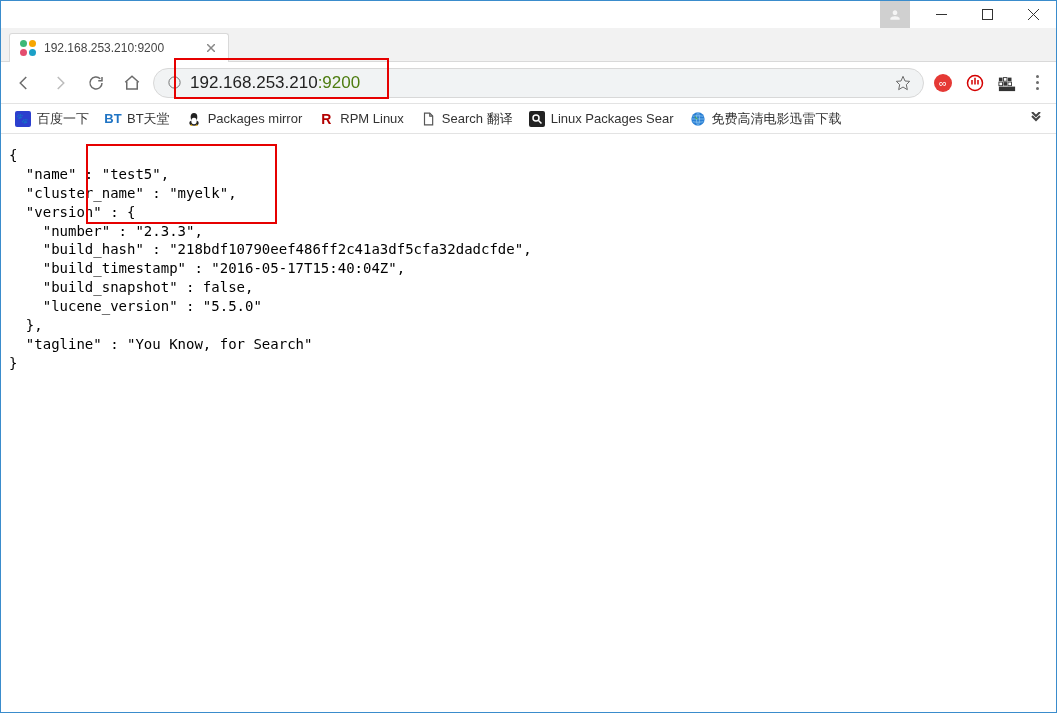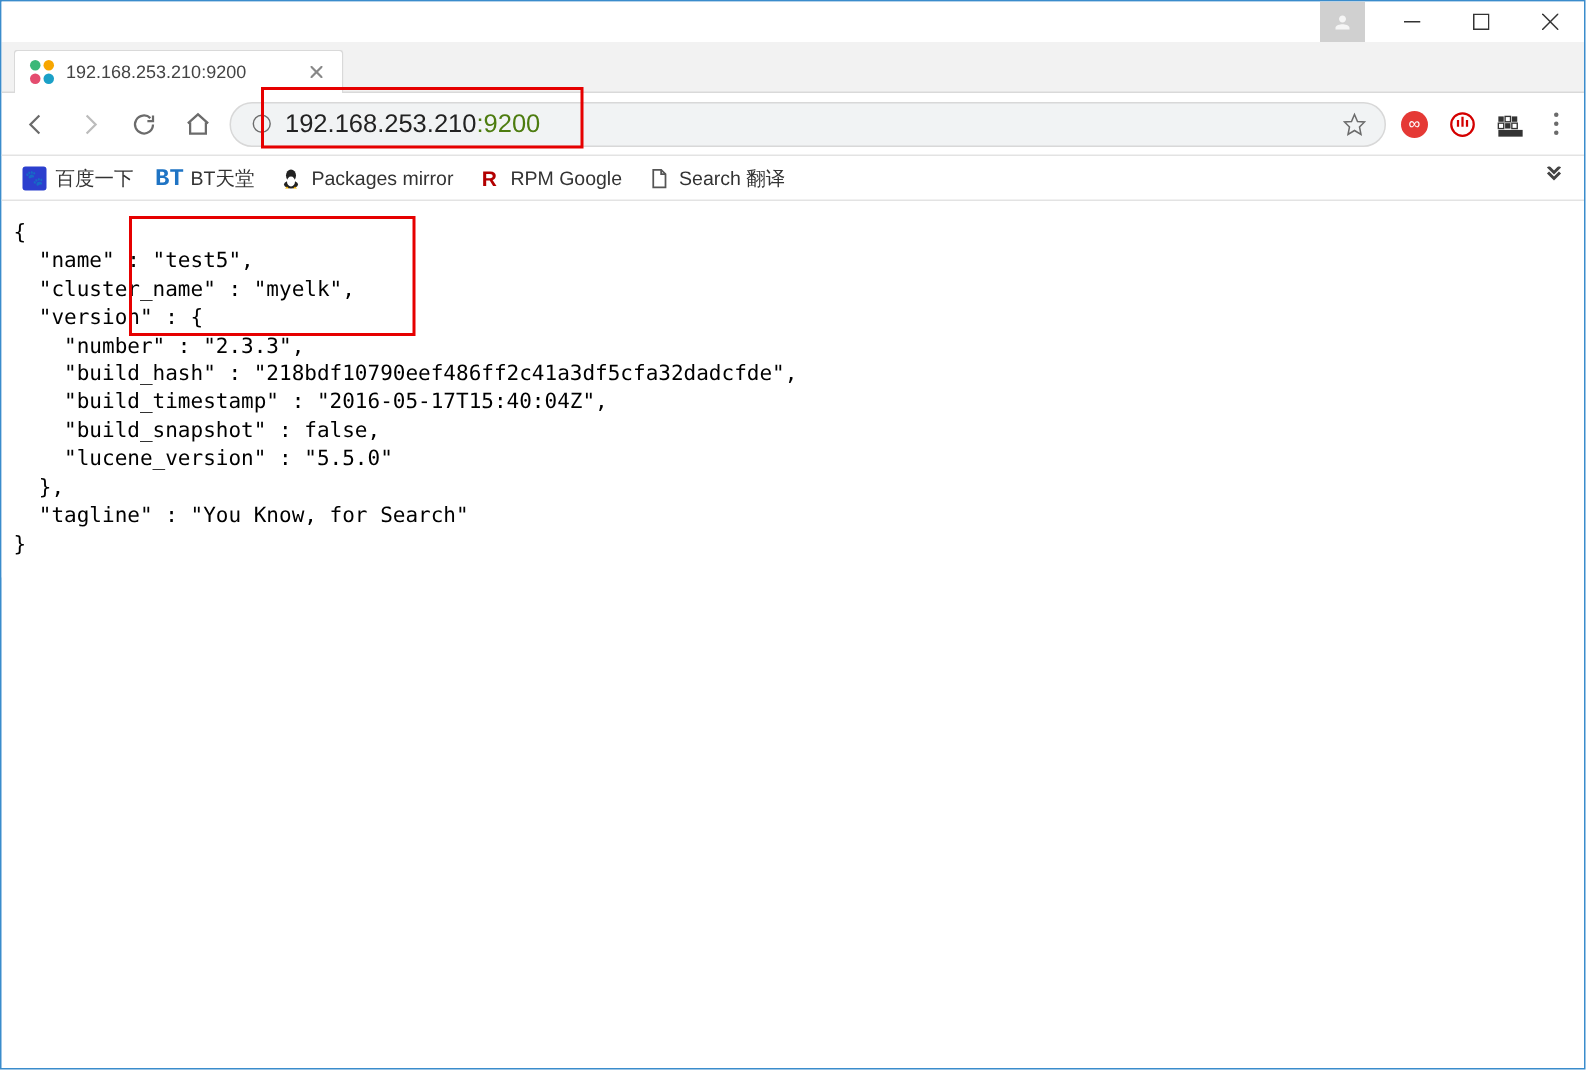--- a/index.html
+++ b/index.html
@@ -161,46 +161,66 @@
       <span></span>
     </div>
 </div>
 
 <div class="bookmarkbar">
   <div class="bm">
     <div class="bm-icon" style="background:#2b3fce;color:#fff;font-size:10px;border-radius:2px;display:flex;align-items:center;justify-content:center;">🐾</div>
     <span>百度一下</span>
   </div>
   <div class="bm">
-    <div class="bm-icon" style="color:#1f74c4;font-weight:bold;font-size:16px;font-family:Liberation Mono, monospace;">BT</div>
+    <div class="bm-icon" style="color:#1f74c4;font-weight:bold;font-size:13px;">BT</div>
     <span>BT天堂</span>
   </div>
   <div class="bm">
     <div class="bm-icon">
       <svg viewBox="0 0 24 24" width="16" height="16">
           <ellipse cx="12" cy="9" rx="5" ry="6" fill="#222"></ellipse>
           <ellipse cx="12" cy="18" rx="7" ry="4" fill="#222"></ellipse>
           <ellipse cx="12" cy="15" rx="4" ry="5" fill="#fff"></ellipse>
           <path d="M8 20l-2 2h4z M16 20l2 2h-4z" fill="#f5b400"></path>
         </svg>
     </div>
     <span>Packages mirror</span>
   </div>
   <div class="bm">
     <div class="bm-icon" style="color:#b30000;font-weight:bold;font-size:14px;">R</div>
-    <span>RPM Google</span>
+    <span>RPM Linux</span>
   </div>
   <div class="bm">
     <div class="bm-icon">
       <svg viewBox="0 0 24 24" width="14" height="14" fill="none" stroke="#555" stroke-width="2">
           <path d="M6 2h9l5 5v15H6z"></path>
           <path d="M15 2v5h5"></path>
         </svg>
     </div>
     <span>Search 翻译</span>
+  </div>
+  <div class="bm">
+    <div class="bm-icon" style="background:#222;border-radius:2px;">
+      <svg viewBox="0 0 24 24" width="12" height="12" fill="none" stroke="#fff" stroke-width="3">
+          <circle cx="10" cy="10" r="6"></circle>
+          <line x1="15" y1="15" x2="21" y2="21"></line>
+        </svg>
+    </div>
+    <span>Linux Packages Sear</span>
+  </div>
+  <div class="bm">
+    <div class="bm-icon">
+      <svg viewBox="0 0 24 24" width="16" height="16">
+          <circle cx="12" cy="12" r="10" fill="#2a7fd4"></circle>
+          <path d="M2 12h20 M12 2c3 3 3 17 0 20 M12 2c-3 3-3 17 0 20" stroke="#9cd0f4" stroke-width="1" fill="none"></path>
+          <path d="M4 8c3-1 13-1 16 0 M4 16c3 1 13 1 16 0" stroke="#9cd0f4" stroke-width="1" fill="none"></path>
+          <path d="M6 6c2 2 1 5 3 6s5 0 6 3" fill="#3fa648" opacity="0.8"></path>
+        </svg>
+    </div>
+    <span>免费高清电影迅雷下载</span>
   </div>
   <div class="bm-chev">
     <svg viewBox="0 0 12 12">
         <polyline points="2 4 6 8 10 4"></polyline>
         <polyline points="2 0 6 4 10 0"></polyline>
       </svg>
   </div>
 </div>
 
 <div class="content"><span>{</span>

